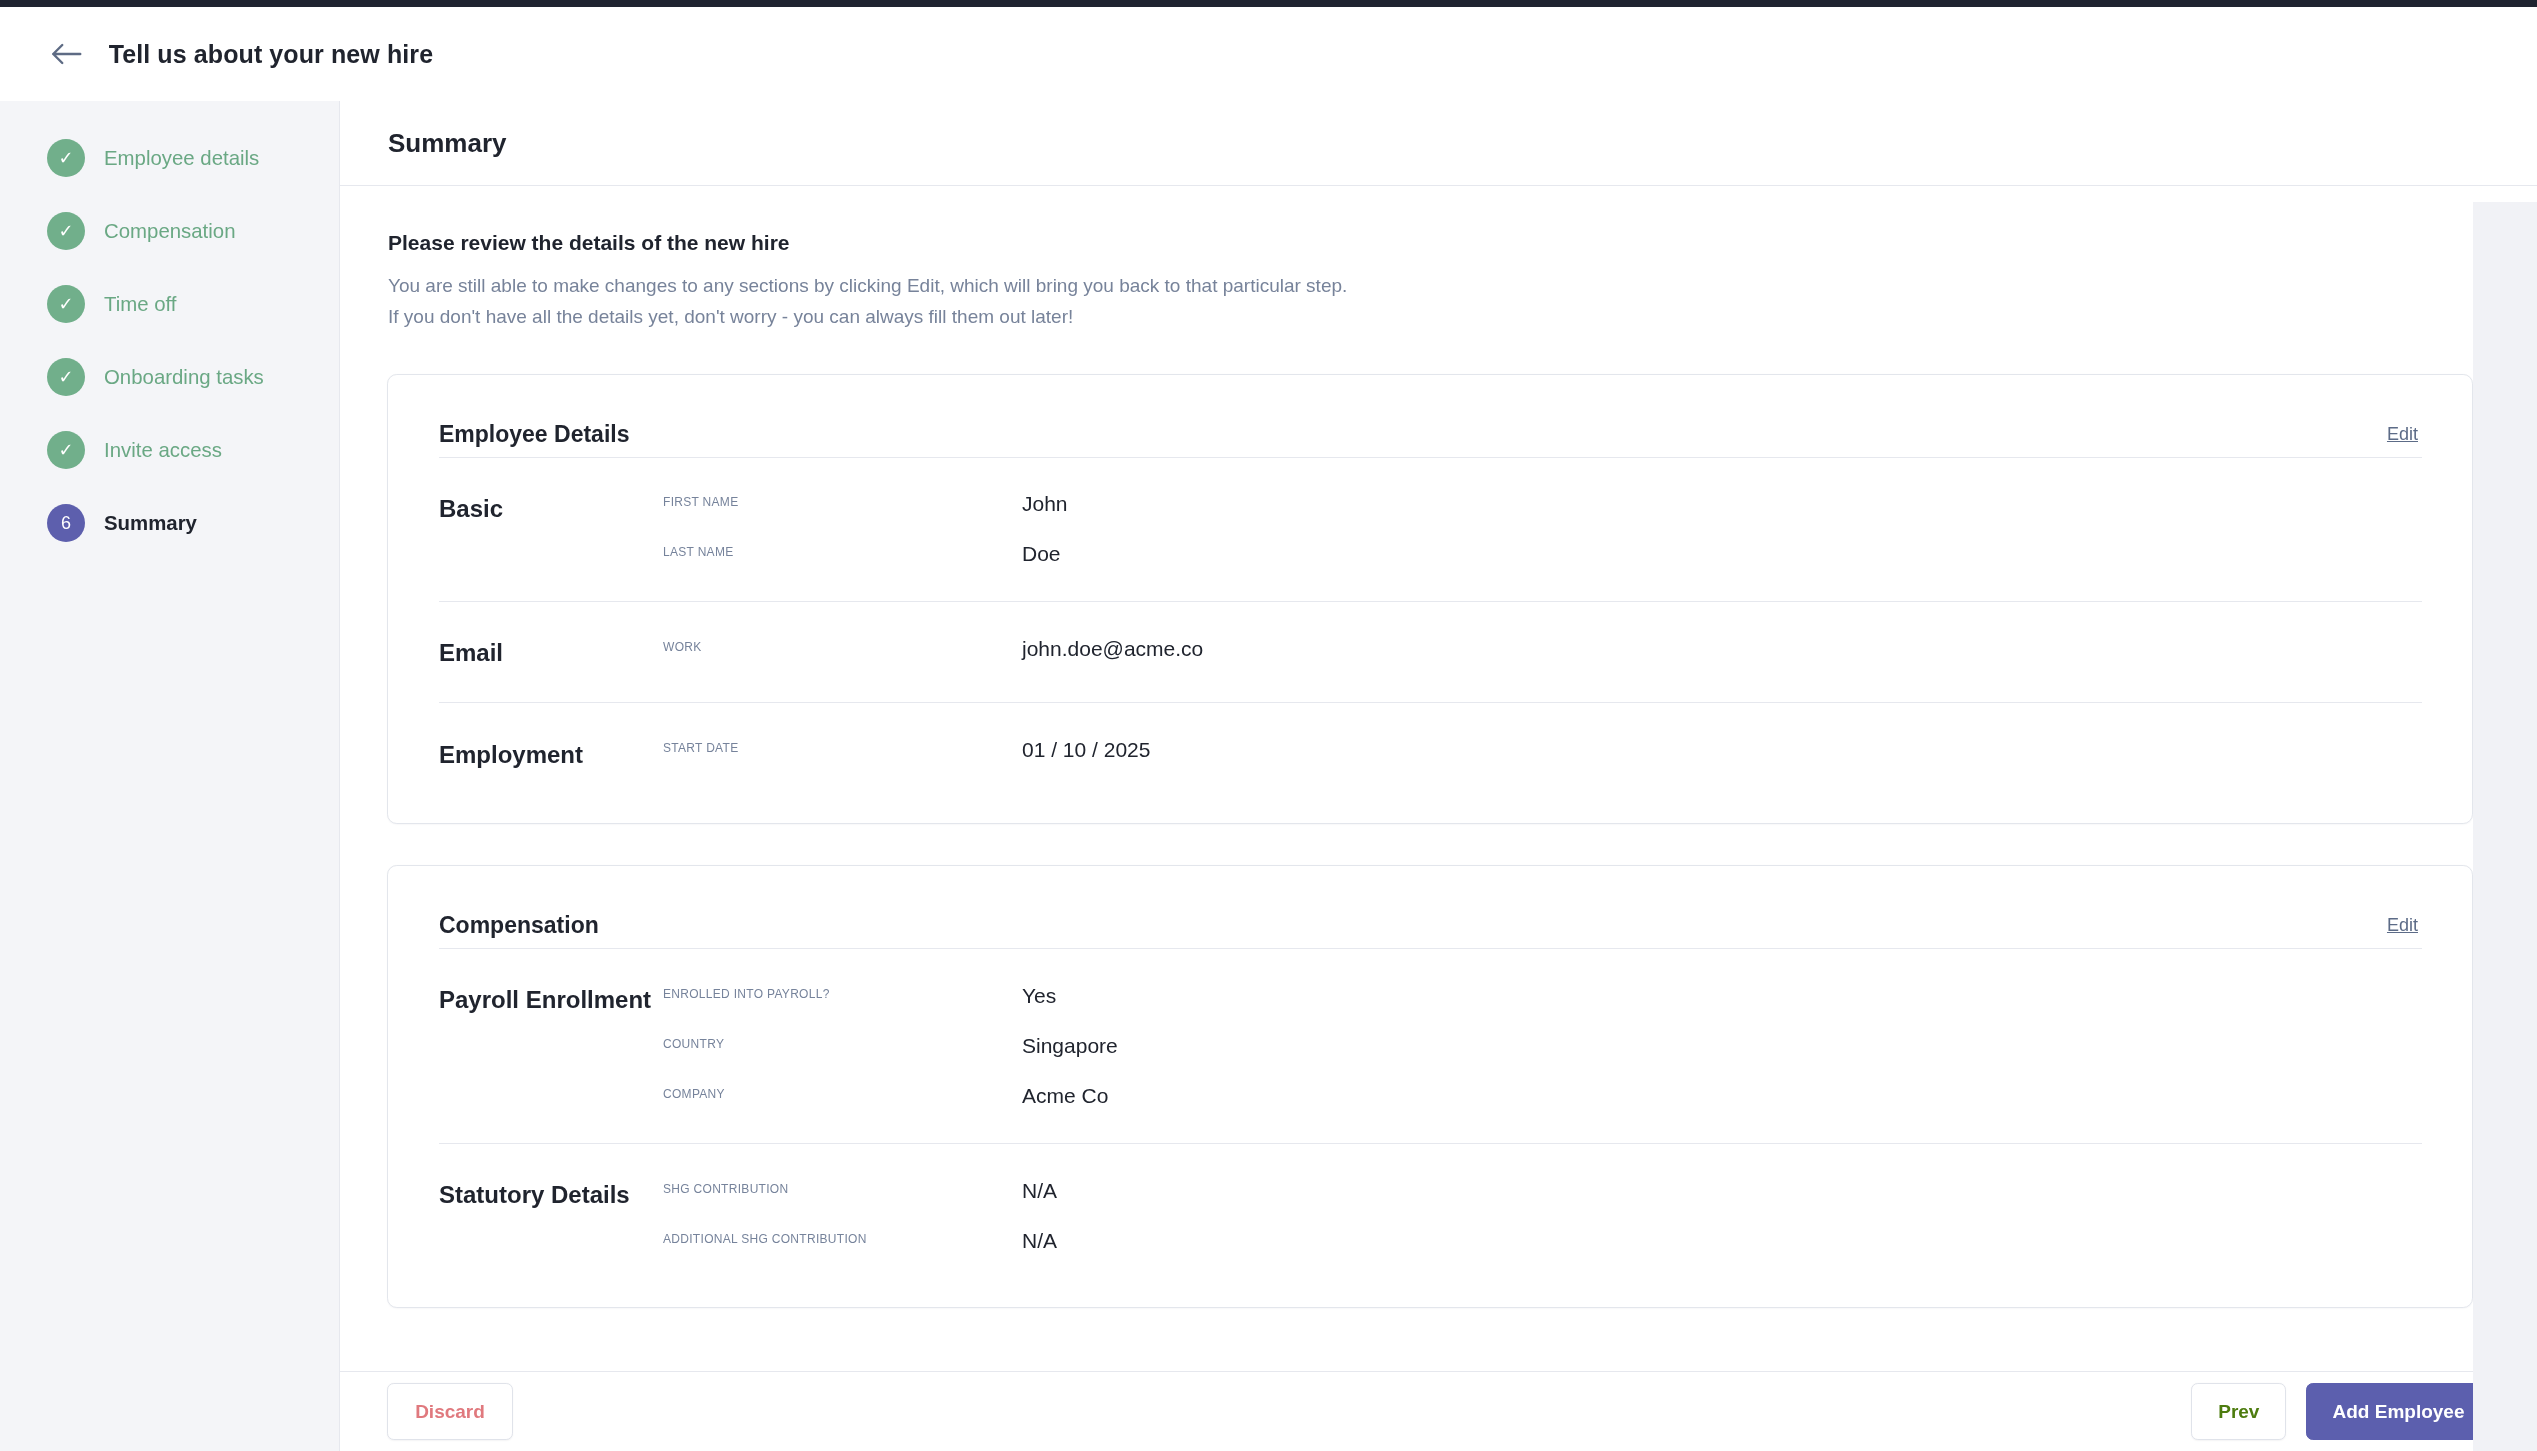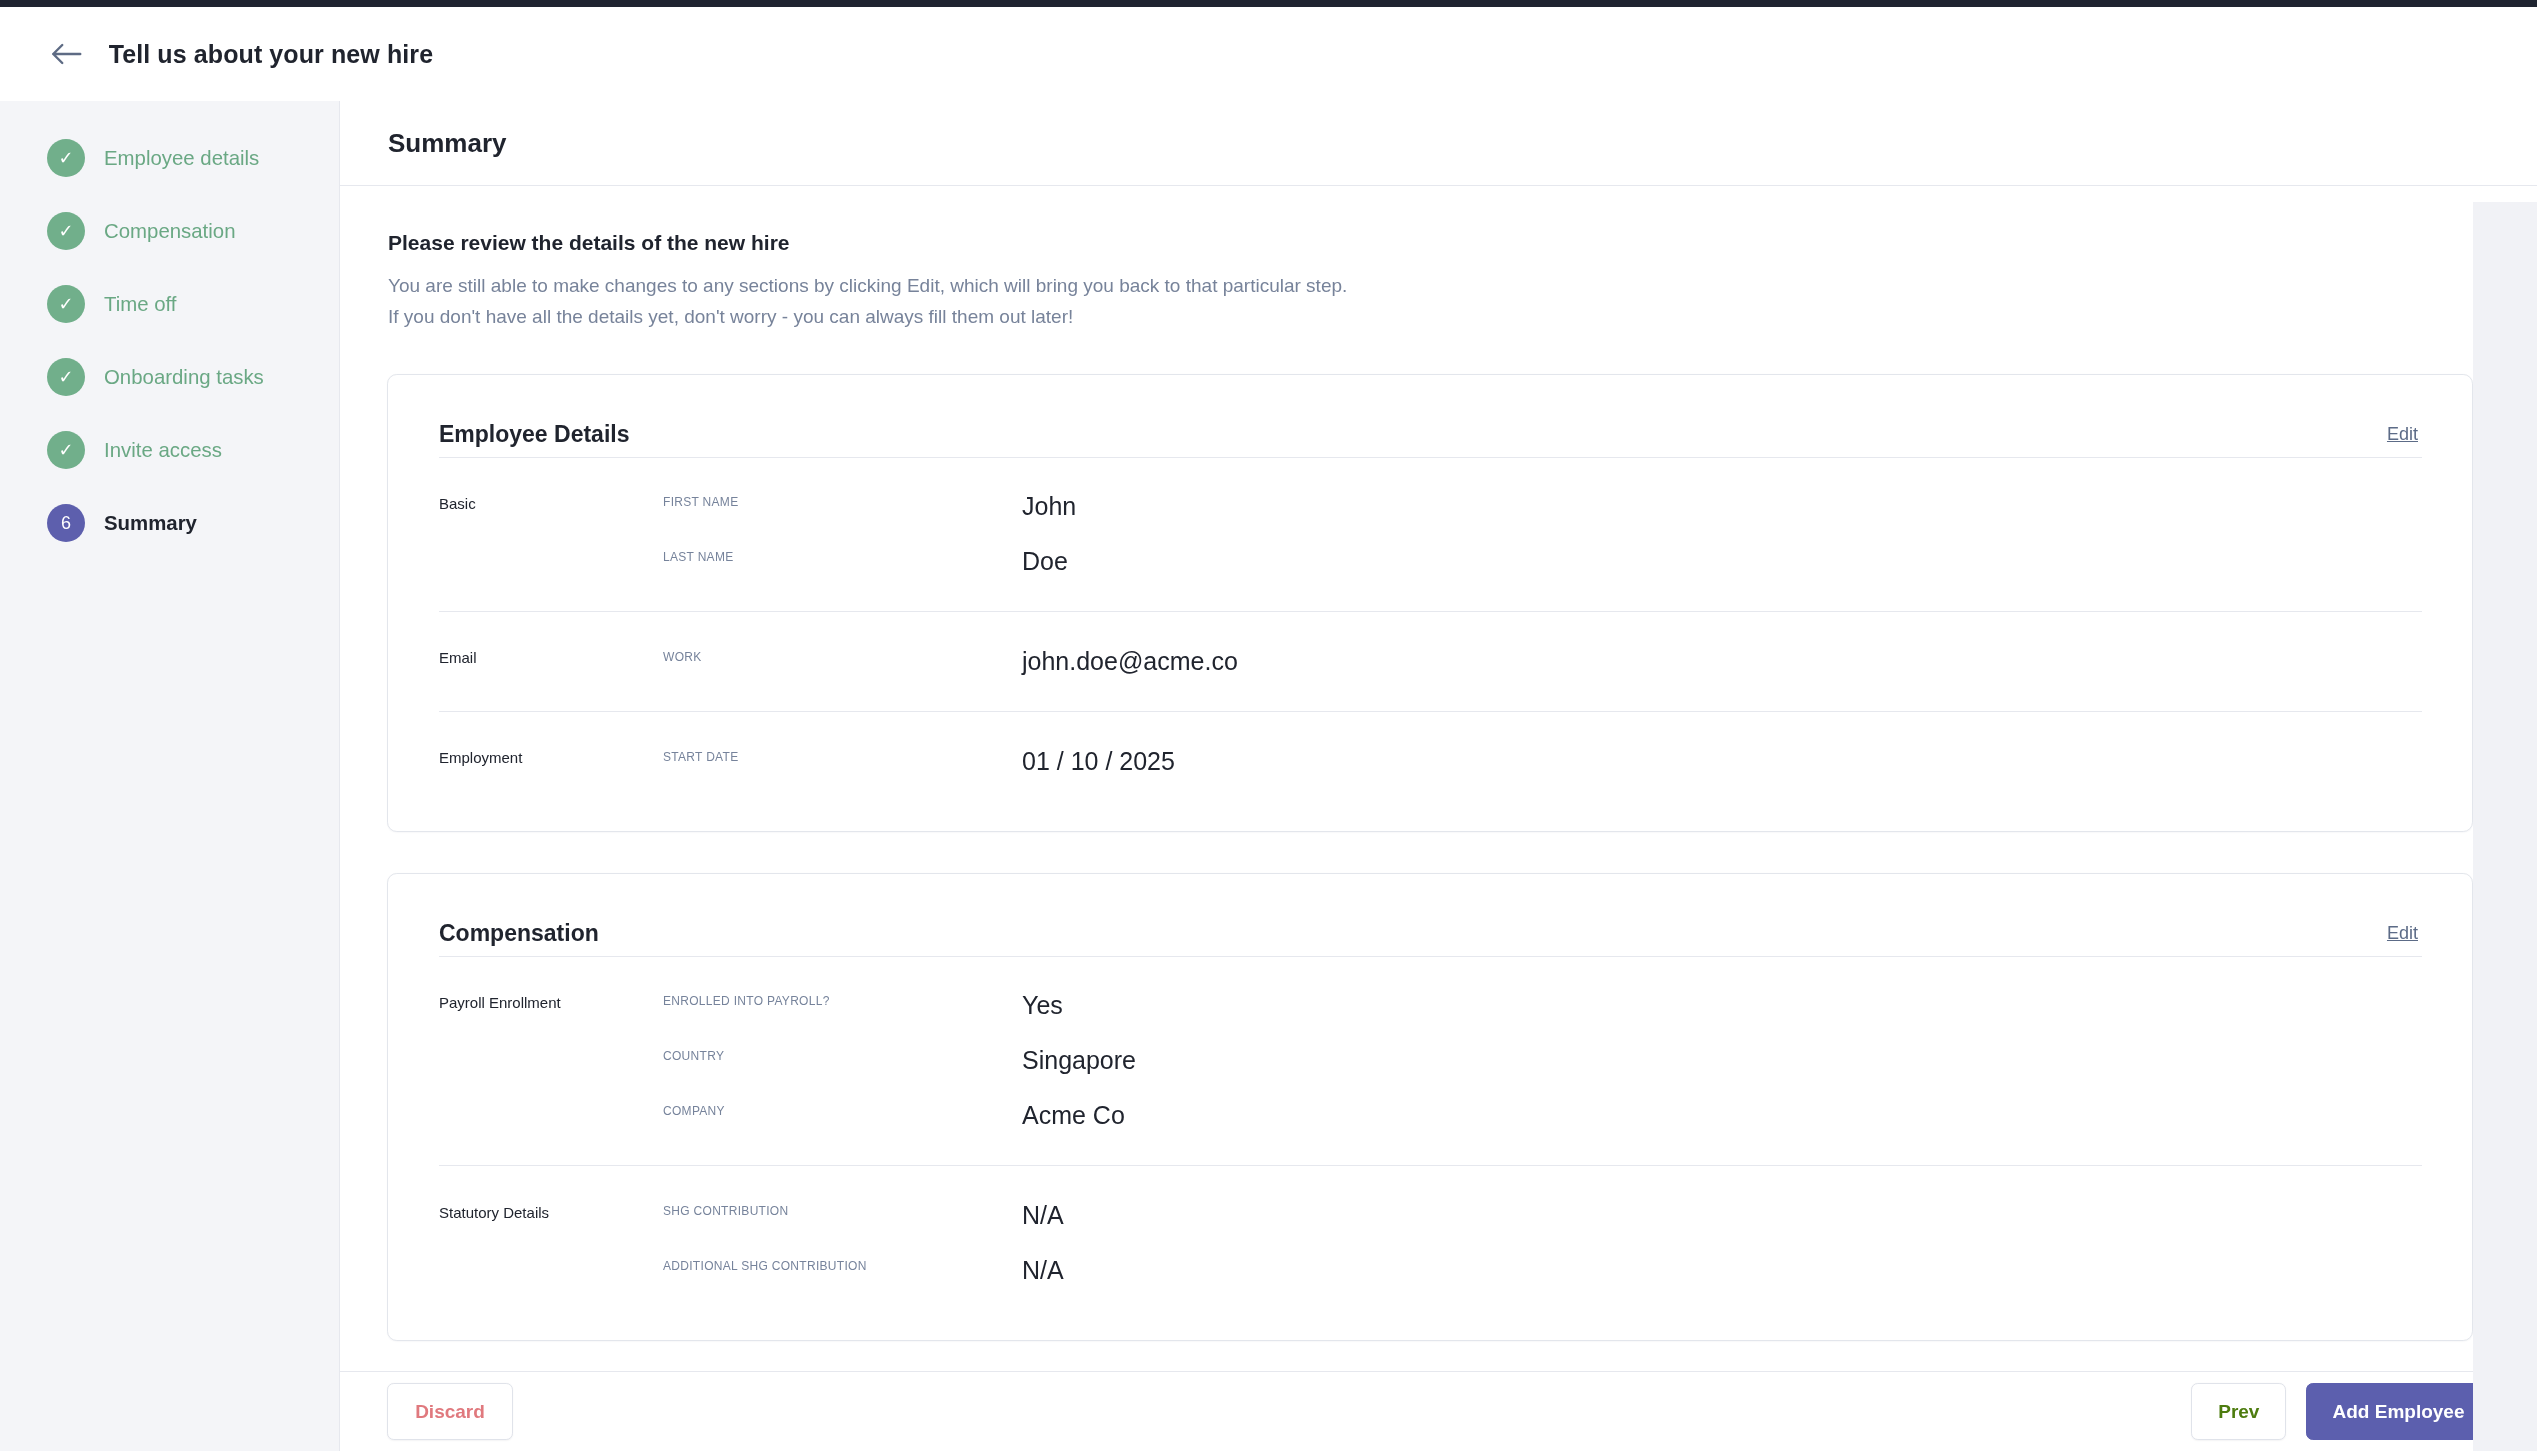--- a/index.html
+++ b/index.html
@@ -143,39 +143,39 @@
   .sep {
     height: 0.8px; background: #e6e8ee;
     margin: 0 50px 0 51px;
   }
   .group {
     display: flex;
     padding: 35px 0 35px 51px;
   }
   .group-name {
     width: 224px; flex: 0 0 224px;
-    font-size: 15px; font-weight: 400; color: #20242e;
+    font-size: 24px; font-weight: 700; color: #20242e;
     padding-top: 2.3px;
   }
   .fields { flex: 1 1 auto; }
   .field-row {
     display: flex;
     margin-bottom: 26px;
   }
   .field-row:last-child { margin-bottom: 0; }
   .field-label {
     width: 359px; flex: 0 0 359px;
     font-size: 12px;
     color: #76839b;
     letter-spacing: 0.3px;
     text-transform: uppercase;
     padding-top: 3px;
   }
   .field-value {
-    font-size: 25px;
+    font-size: 21px;
     color: #20242e;
   }
   .card-bottom-pad { height: 19.7px; }
 
   
   .scrollbar-track {
     position: absolute;
     right: 7.6px; top: 103px;
     width: 16.6px; height: 1052px;
     background: #fafafa;

